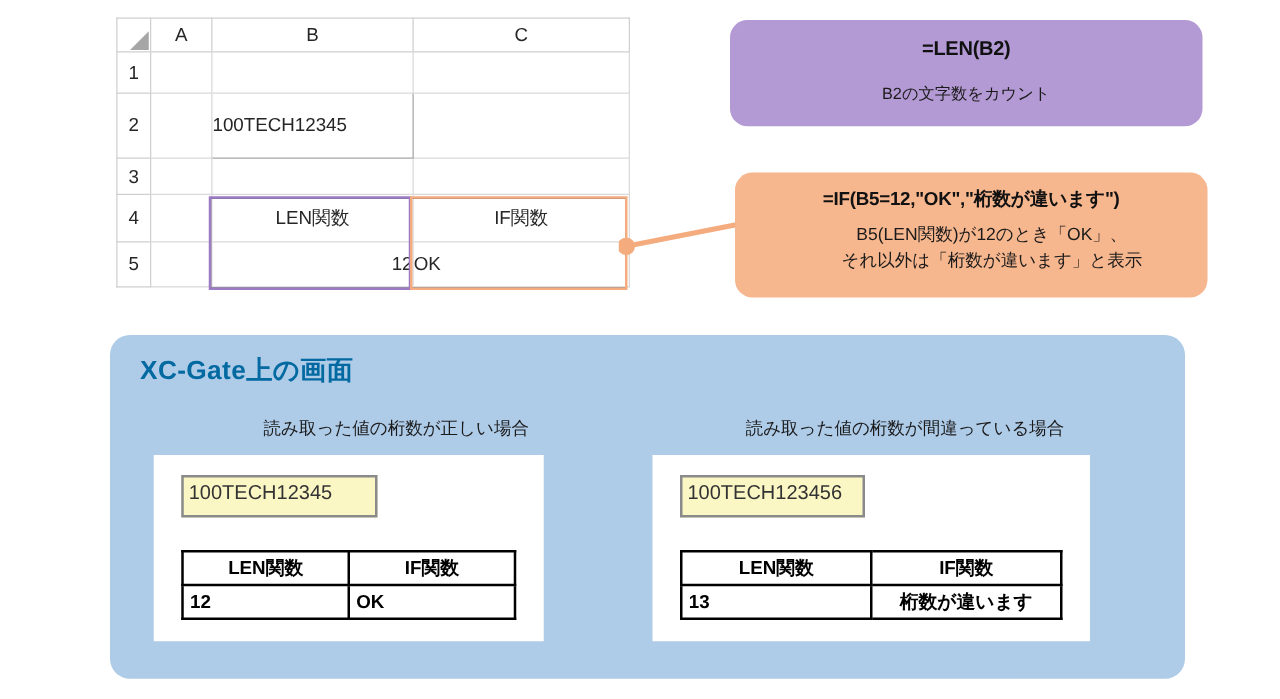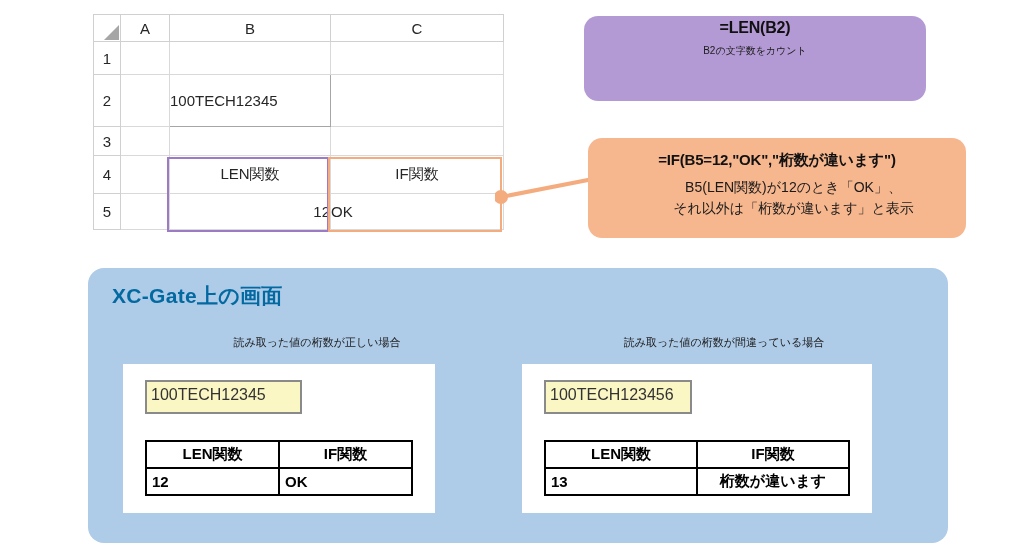--- a/index.html
+++ b/index.html
@@ -132,45 +132,46 @@
   
   .callout {
     position: absolute;
     border-radius: 14px;
     box-sizing: border-box;
     text-align: center;
   }
   #callout-len {
     left: 584px;
     top: 16px;
-    width: 342px;
+    width: 378px;
     height: 85px;
     background: #b49ad4;
+    padding-top: 12px;
   }
   #callout-if {
     left: 588px;
     top: 138px;
     width: 378px;
     height: 100px;
     background: #f6b68e;
     padding-top: 10px;
   }
   .callout-title {
     font-weight: bold;
     font-size: 16px;
     color: #111;
     line-height: 24px;
     letter-spacing: -0.2px;
   }
   #callout-if .callout-title { font-size: 15px; }
   .callout-desc {
-    font-size: 10px;
+    font-size: 13px;
     color: #1a1a1a;
     line-height: 22px;
-    margin-top: 0;
+    margin-top: 12px;
   }
   #callout-if .callout-desc {
     font-size: 14px;
     line-height: 21px;
     margin-top: 5px;
     padding-left: 33px;
   }
 
   
   #blue-panel {
@@ -189,21 +190,21 @@
     top: 14px;
     font-size: 21px;
     font-weight: bold;
     color: #0369a1;
     letter-spacing: 0.3px;
   }
   .case-col { position: absolute; top: 62px; }
   #case-left  { left: 32px;  width: 380px; }
   #case-right { left: 424px; width: 420px; }
   .case-label {
-    font-size: 11px;
+    font-size: 14px;
     color: #1a1a1a;
     text-align: center;
     line-height: 24px;
     margin-bottom: 10px;
   }
   #case-left .case-label  { padding-left: 14px; }
   #case-right .case-label { padding-left: 4px; }
   .white-card {
     background: #ffffff;
     height: 149px;

